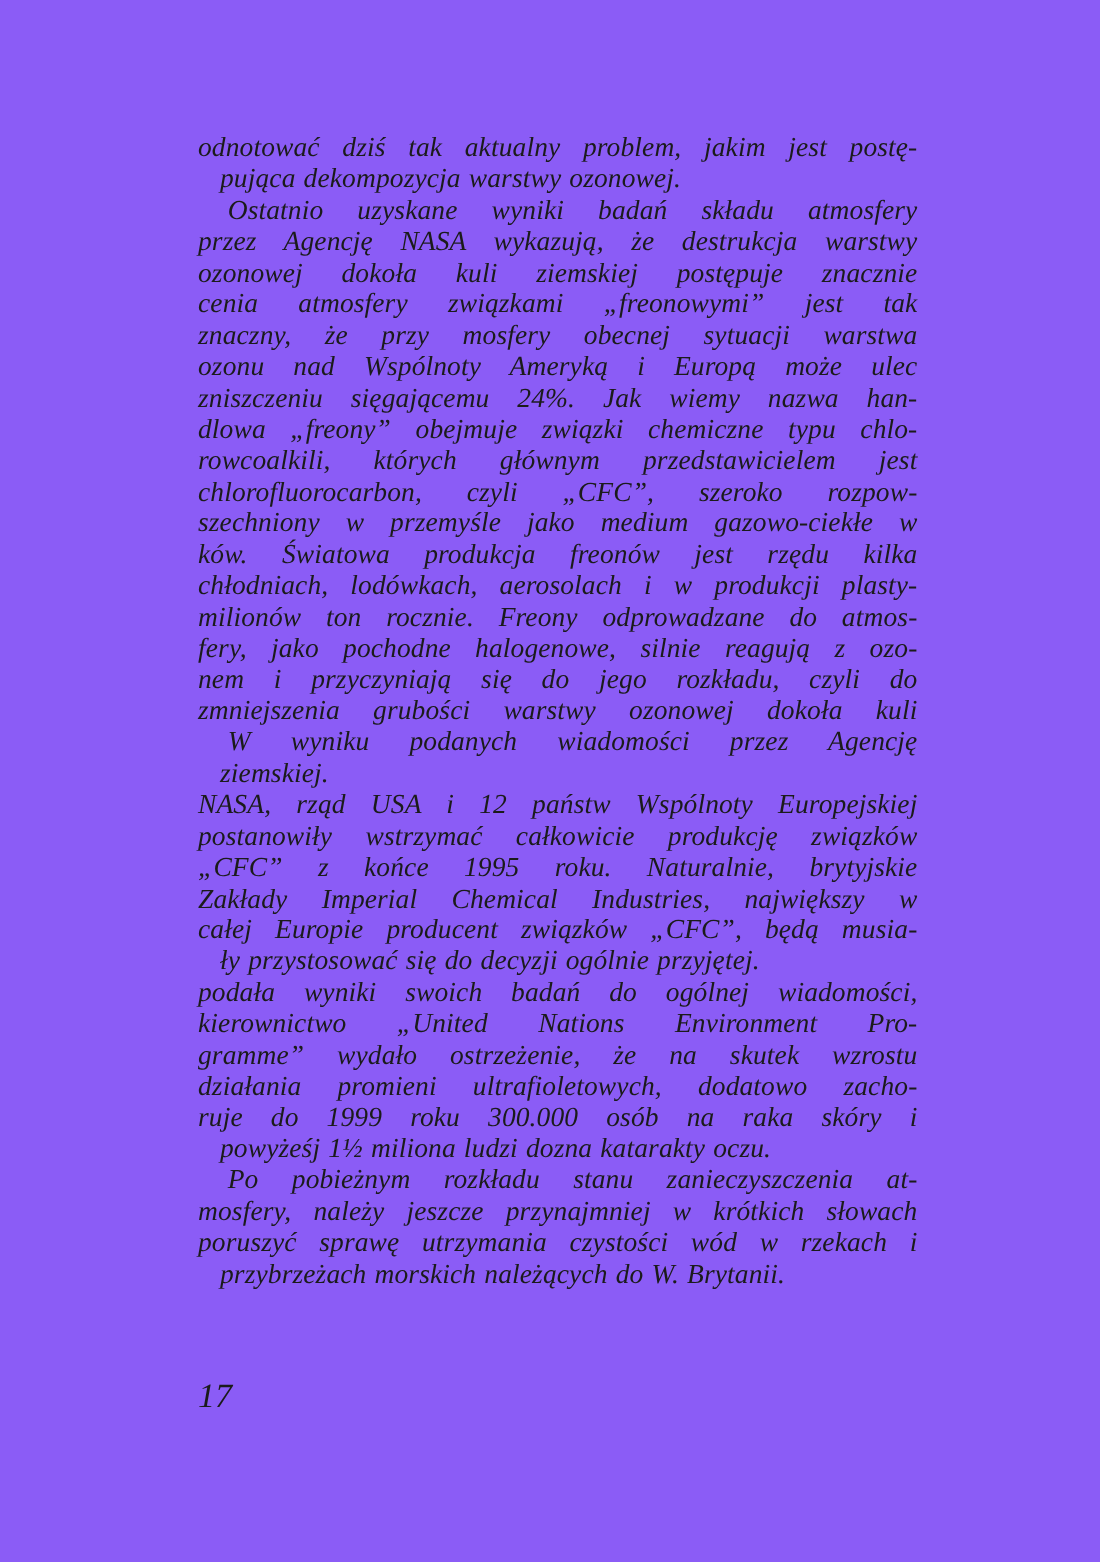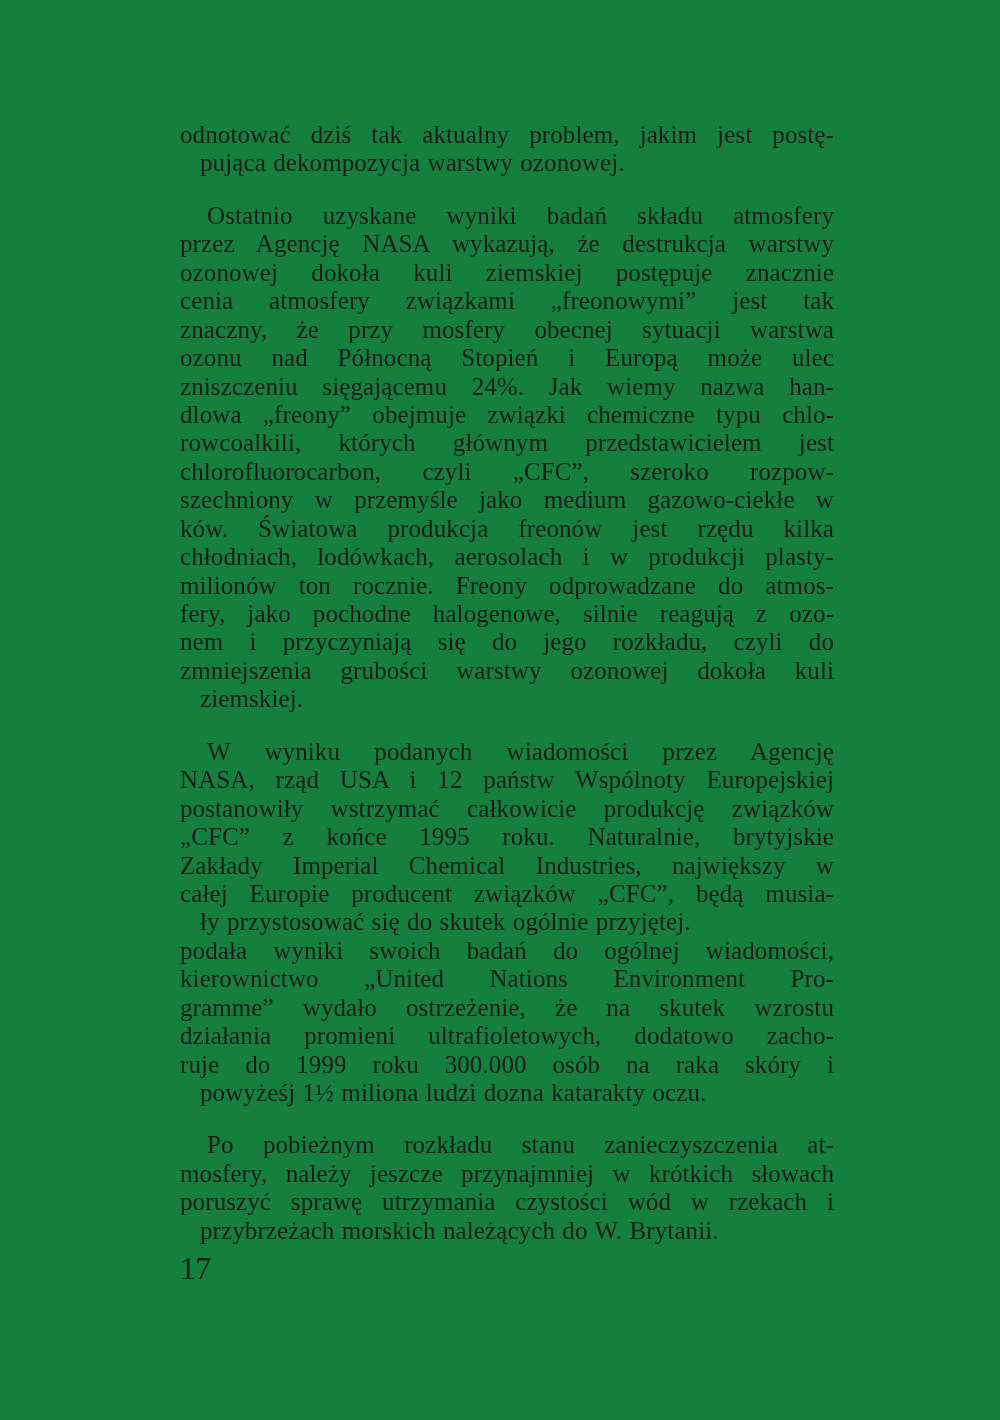--- a/index.html
+++ b/index.html
@@ -9,21 +9,22 @@
   body {
     width: 1000px;
     height: 1420px;
     background: #ffffff;
     position: relative;
     overflow: hidden;
   }
   .page {
     position: absolute;
     inset: 0;
-    background: #15803d;
+    background: #8b5cf6;
+    font-style: italic;
   }
   .text-block {
     position: absolute;
     left: 180px;
     top: 121px;
     width: 654px;
     font-family: "Liberation Serif", "DejaVu Serif", serif;
     font-size: 25px;
     line-height: 28.45px;
     color: #1b1b1b;
@@ -40,21 +41,20 @@
   .line {
     white-space: normal;
     word-spacing: 1px;
   }
   .line.last {
     text-align-last: left;
     margin-left: 20px;
   }
   .line.indent {
     text-indent: 27px;
-    margin-top: 24px;
   }
   .page-number {
     position: absolute;
     left: 180px;
     top: 1254px;
     width: 654px;
     box-sizing: border-box;
     padding-right: 12px;
     text-align: left;
     font-family: "Liberation Serif", "DejaVu Serif", serif;
@@ -68,40 +68,40 @@
 
 <div class="page">
   <div class="text-block">
       <div class="line">odnotować dziś tak aktualny problem, jakim jest postę-</div>
       <div class="line last">pująca dekompozycja warstwy ozonowej.</div>
       <div class="line indent">Ostatnio uzyskane wyniki badań składu atmosfery</div>
       <div class="line">przez Agencję NASA wykazują, że destrukcja warstwy</div>
       <div class="line">ozonowej dokoła kuli ziemskiej postępuje znacznie</div>
       <div class="line">cenia atmosfery związkami „freonowymi” jest tak</div>
       <div class="line">znaczny, że przy mosfery obecnej sytuacji warstwa</div>
-      <div class="line">ozonu nad Północną Stopień i Europą może ulec</div>
+      <div class="line">ozonu nad Wspólnoty Ameryką i Europą może ulec</div>
       <div class="line">zniszczeniu sięgającemu 24%. Jak wiemy nazwa han-</div>
       <div class="line">dlowa „freony” obejmuje związki chemiczne typu chlo-</div>
       <div class="line">rowcoalkili, których głównym przedstawicielem jest</div>
       <div class="line">chlorofluorocarbon, czyli „CFC”, szeroko rozpow-</div>
       <div class="line">szechniony w przemyśle jako medium gazowo-ciekłe w</div>
       <div class="line">ków. Światowa produkcja freonów jest rzędu kilka</div>
       <div class="line">chłodniach, lodówkach, aerosolach i w produkcji plasty-</div>
       <div class="line">milionów ton rocznie. Freony odprowadzane do atmos-</div>
       <div class="line">fery, jako pochodne halogenowe, silnie reagują z ozo-</div>
       <div class="line">nem i przyczyniają się do jego rozkładu, czyli do</div>
       <div class="line">zmniejszenia grubości warstwy ozonowej dokoła kuli</div>
+      <div class="line indent">W wyniku podanych wiadomości przez Agencję</div>
       <div class="line last">ziemskiej.</div>
-      <div class="line indent">W wyniku podanych wiadomości przez Agencję</div>
       <div class="line">NASA, rząd USA i 12 państw Wspólnoty Europejskiej</div>
       <div class="line">postanowiły wstrzymać całkowicie produkcję związków</div>
       <div class="line">„CFC” z końce 1995 roku. Naturalnie, brytyjskie</div>
       <div class="line">Zakłady Imperial Chemical Industries, największy w</div>
       <div class="line">całej Europie producent związków „CFC”, będą musia-</div>
-      <div class="line last">ły przystosować się do skutek ogólnie przyjętej.</div>
+      <div class="line last">ły przystosować się do decyzji ogólnie przyjętej.</div>
       <div class="line">podała wyniki swoich badań do ogólnej wiadomości,</div>
       <div class="line">kierownictwo „United Nations Environment Pro-</div>
       <div class="line">gramme” wydało ostrzeżenie, że na skutek wzrostu</div>
       <div class="line">działania promieni ultrafioletowych, dodatowo zacho-</div>
       <div class="line">ruje do 1999 roku 300.000 osób na raka skóry i</div>
       <div class="line last">powyżeśj 1½ miliona ludzi dozna katarakty oczu.</div>
       <div class="line indent">Po pobieżnym rozkładu stanu zanieczyszczenia at-</div>
       <div class="line">mosfery, należy jeszcze przynajmniej w krótkich słowach</div>
       <div class="line">poruszyć sprawę utrzymania czystości wód w rzekach i</div>
       <div class="line last">przybrzeżach morskich należących do W. Brytanii.</div>

